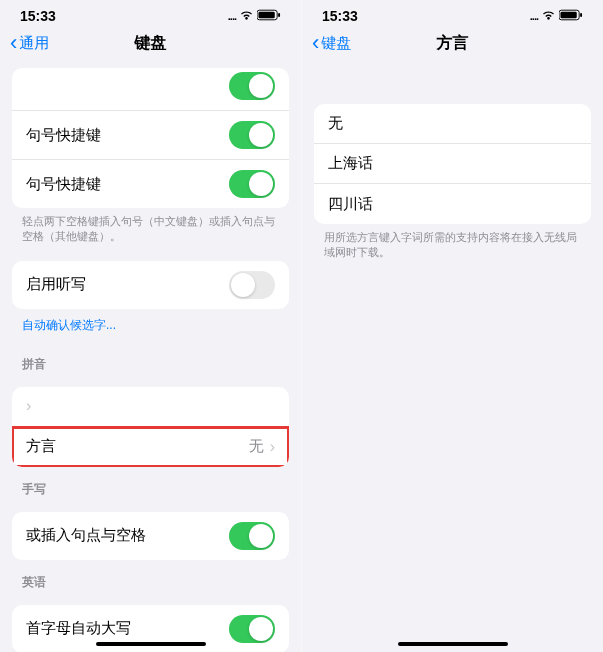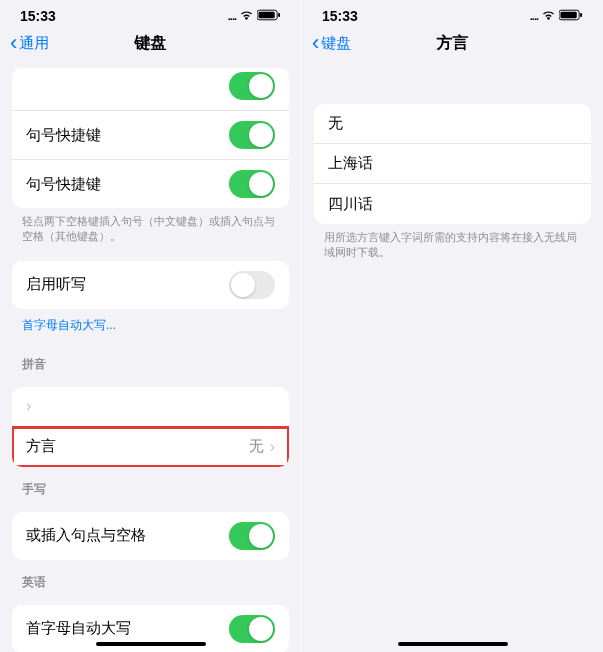--- a/index.html
+++ b/index.html
@@ -229,21 +229,21 @@
   <div class="footer-text">轻点两下空格键插入句号（中文键盘）或插入句点与空格（其他键盘）。</div>
 
   <div class="section">
     <div class="row">
       <span class="row-label">启用听写</span>
       <div class="toggle off">
           <div class="toggle-knob"></div>
         </div>
     </div>
   </div>
-  <div class="link-text">首字母自动大写...</div>
+  <div class="link-text">自动确认候选字...</div>
 
   <div class="header-text">拼音</div>
   <div class="section">
     <div class="row">
       <span class="chevron">›</span>
     </div>
     <div class="row highlight">
       <span class="row-label">方言</span>
       <span class="row-value">无</span>
       <span class="chevron">›</span>

